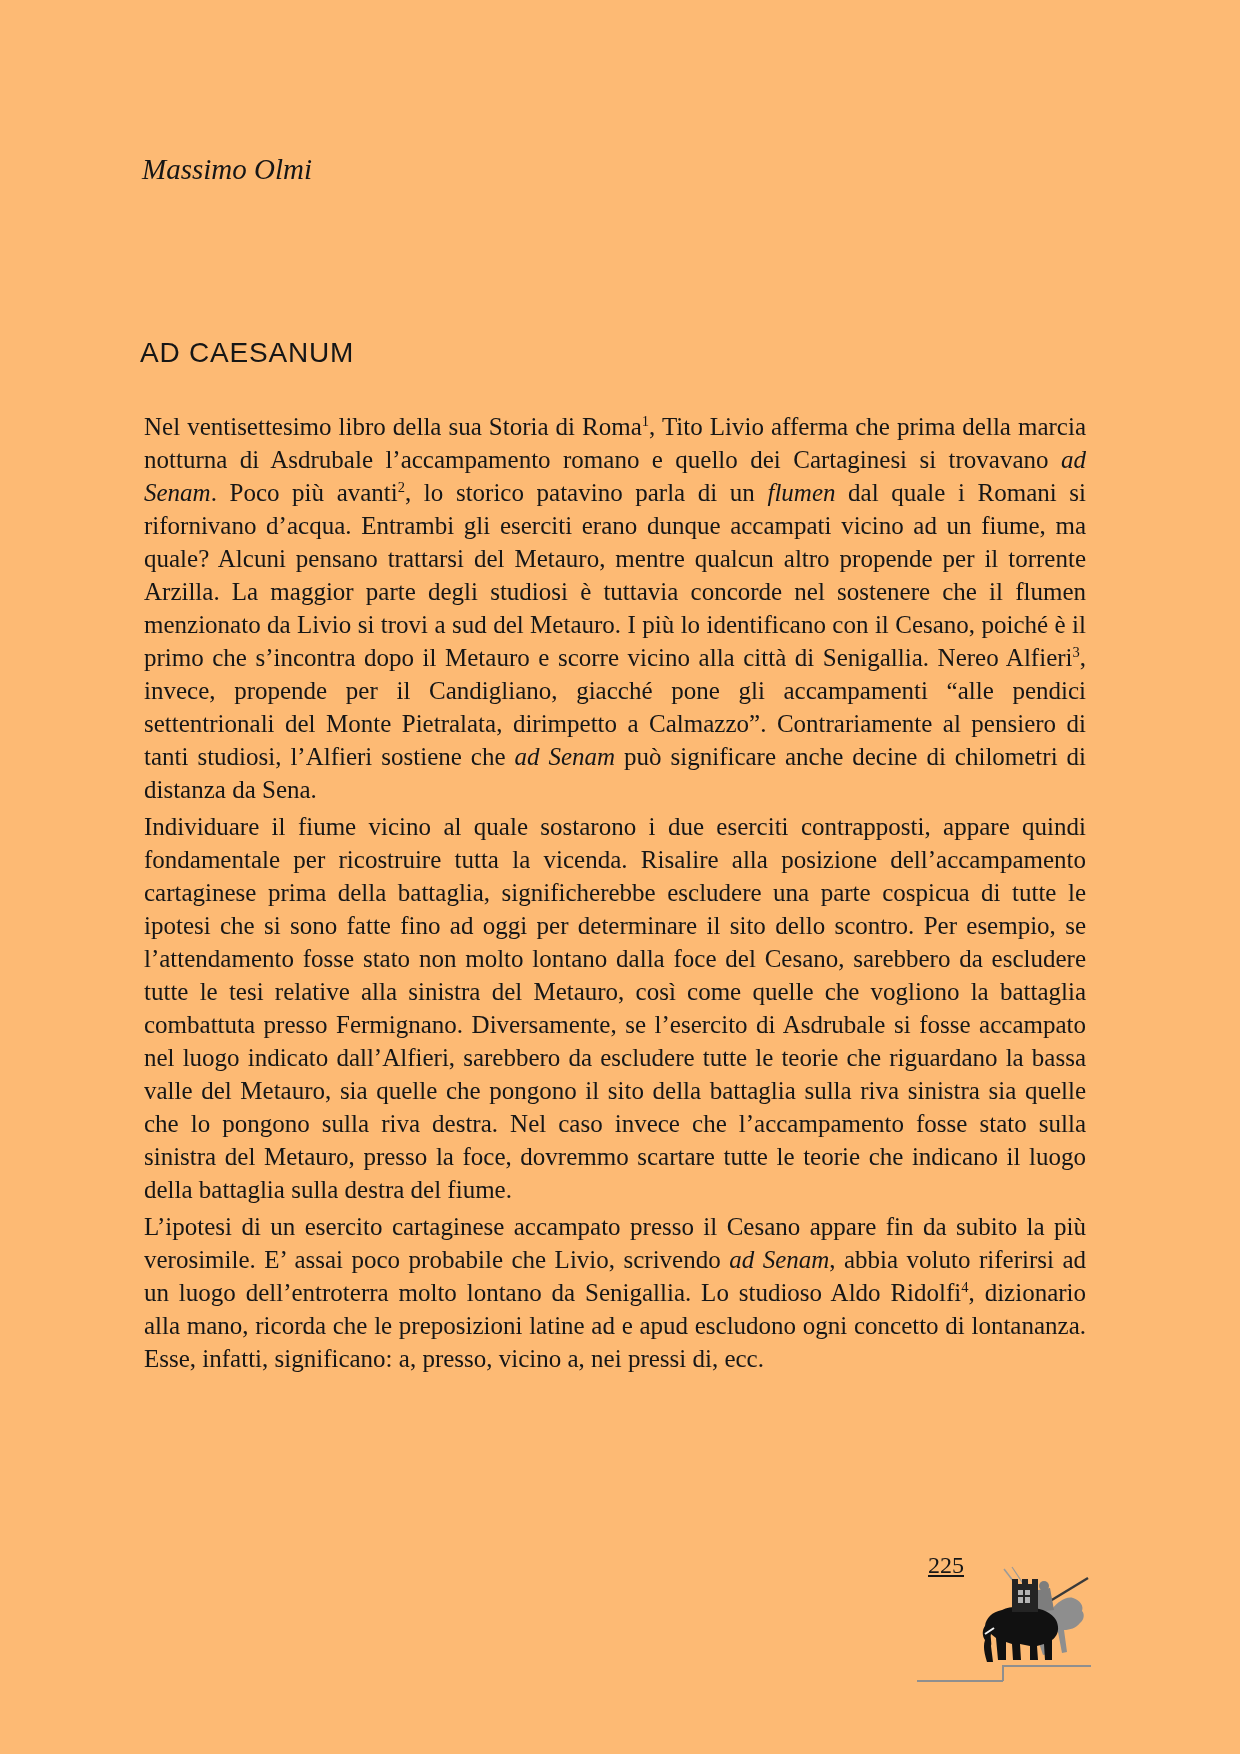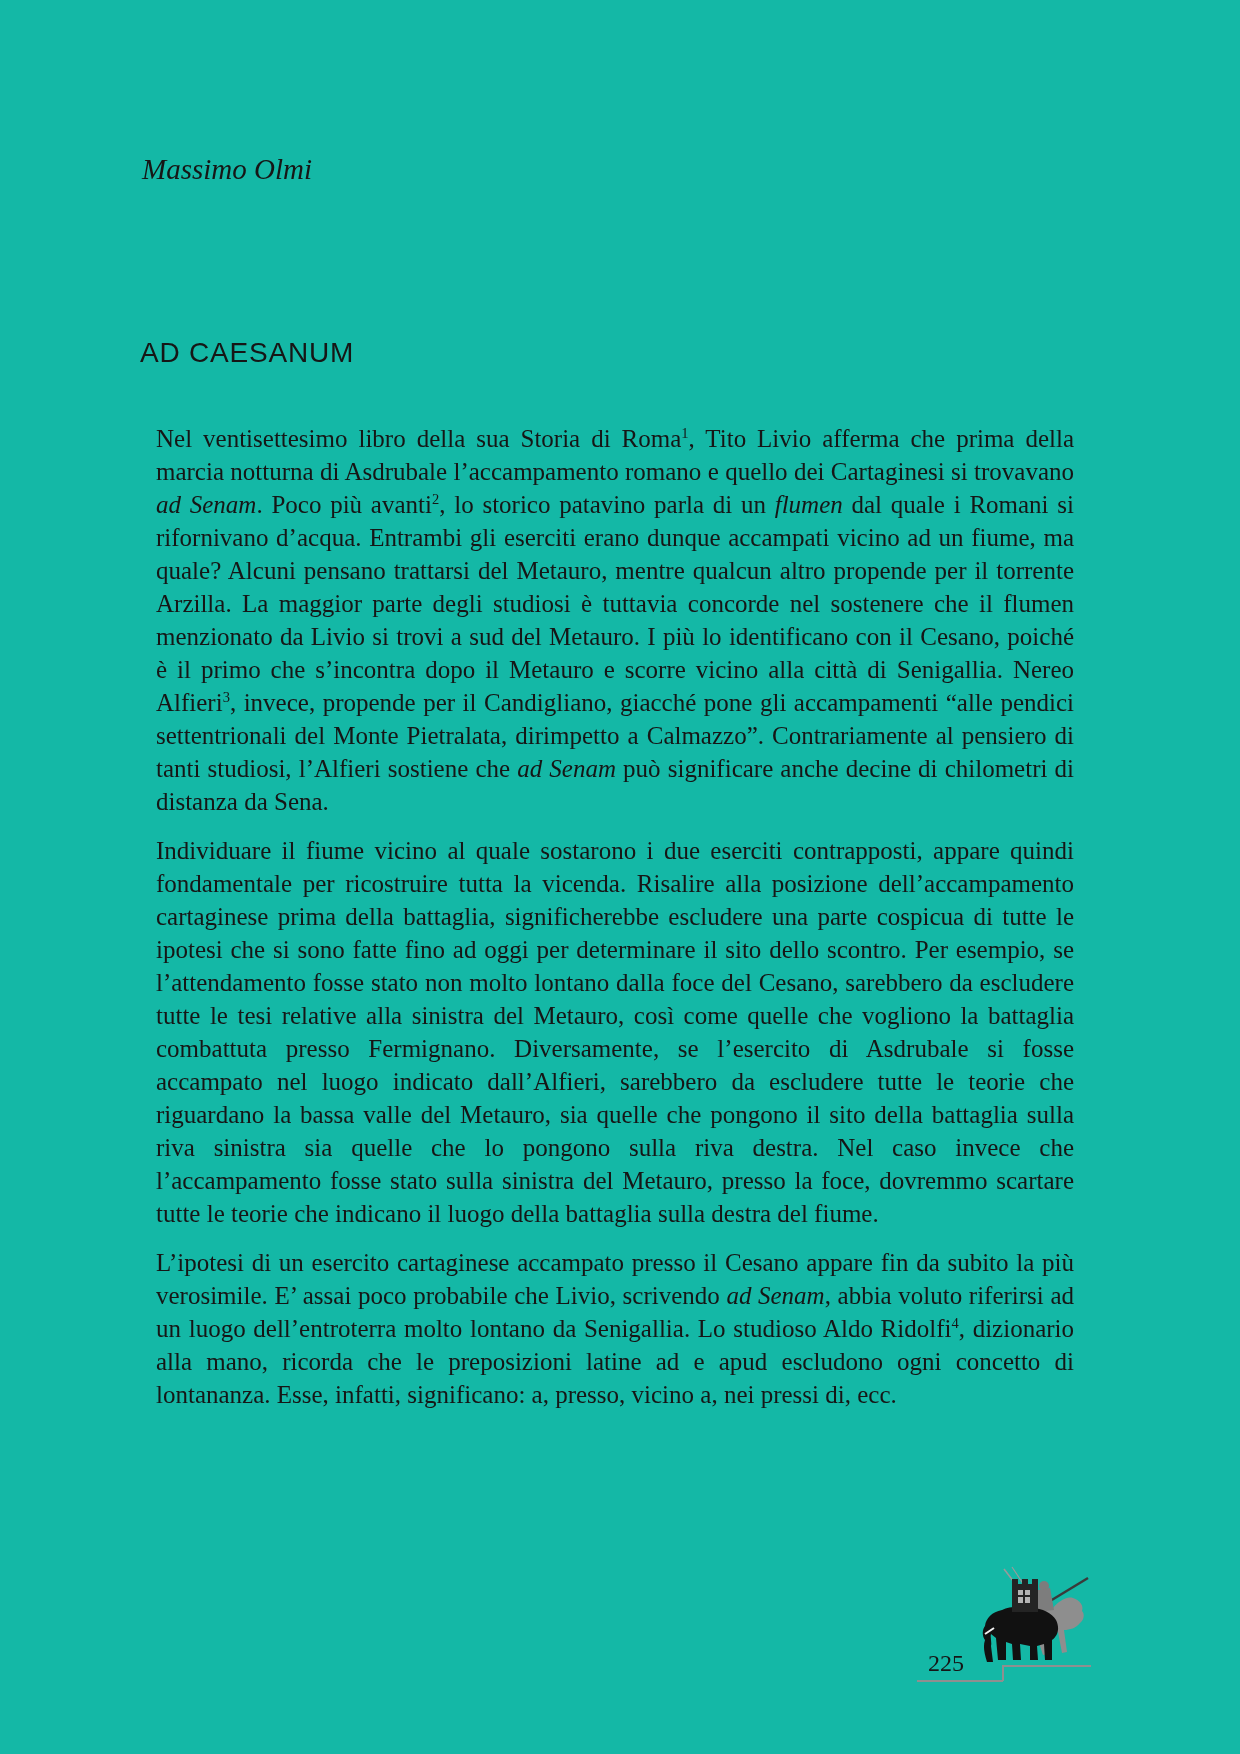--- a/index.html
+++ b/index.html
@@ -1,46 +1,46 @@
 <!DOCTYPE html>
 <html><head>
 <meta charset="utf-8">
 <style>
   html,body{margin:0;padding:0;background:#e8e8e8;}
   .page{
     position:relative;
     width:1240px;height:1754px;
     margin:0 auto;
-    background:#14b8a6;
+    background:#fdba74;
     color:var(--ink,#161616);
     overflow:hidden;
   }
   .author{
     position:absolute;left:142px;top:152px;
     font-family:"Liberation Serif",serif;
     font-style:italic;font-size:29px;line-height:34px;
   }
   .title{
     position:absolute;left:140px;top:336px;margin:0;
     font-family:"Liberation Sans",sans-serif;
     font-weight:normal;font-size:28px;letter-spacing:0.8px;
     line-height:34px;
   }
   .body-col{
     position:absolute;left:140px;top:406px;width:950px;
     font-family:"Liberation Serif",serif;
     font-size:25px;line-height:33px;
     text-align:justify;
   }
-  .body-col p{margin:16px;padding:0;}
+  .body-col p{margin:4px;padding:0;}
   .it{font-style:italic;}
   .sup{font-size:0.58em;vertical-align:super;line-height:0;}
   .pagenum{
-    position:absolute;left:928px;top:1650px;
-    font-family:"Liberation Serif",serif;font-size:24px;
+    position:absolute;left:928px;top:1552px;
+    font-family:"Liberation Serif",serif;font-size:24px;text-decoration:underline;
   }
   .step-low{position:absolute;left:917px;top:1680px;width:86px;height:0;
     border-top:2px solid #8f8f8f;}
   .step-vert{position:absolute;left:1002px;top:1666px;width:0;height:15px;
     border-left:2px solid #8f8f8f;}
   .step-high{position:absolute;left:1002px;top:1665px;width:89px;height:0;
     border-top:2px solid #8f8f8f;}
   .illus{
     position:absolute;left:972px;top:1566px;width:118px;height:102px;
   }

